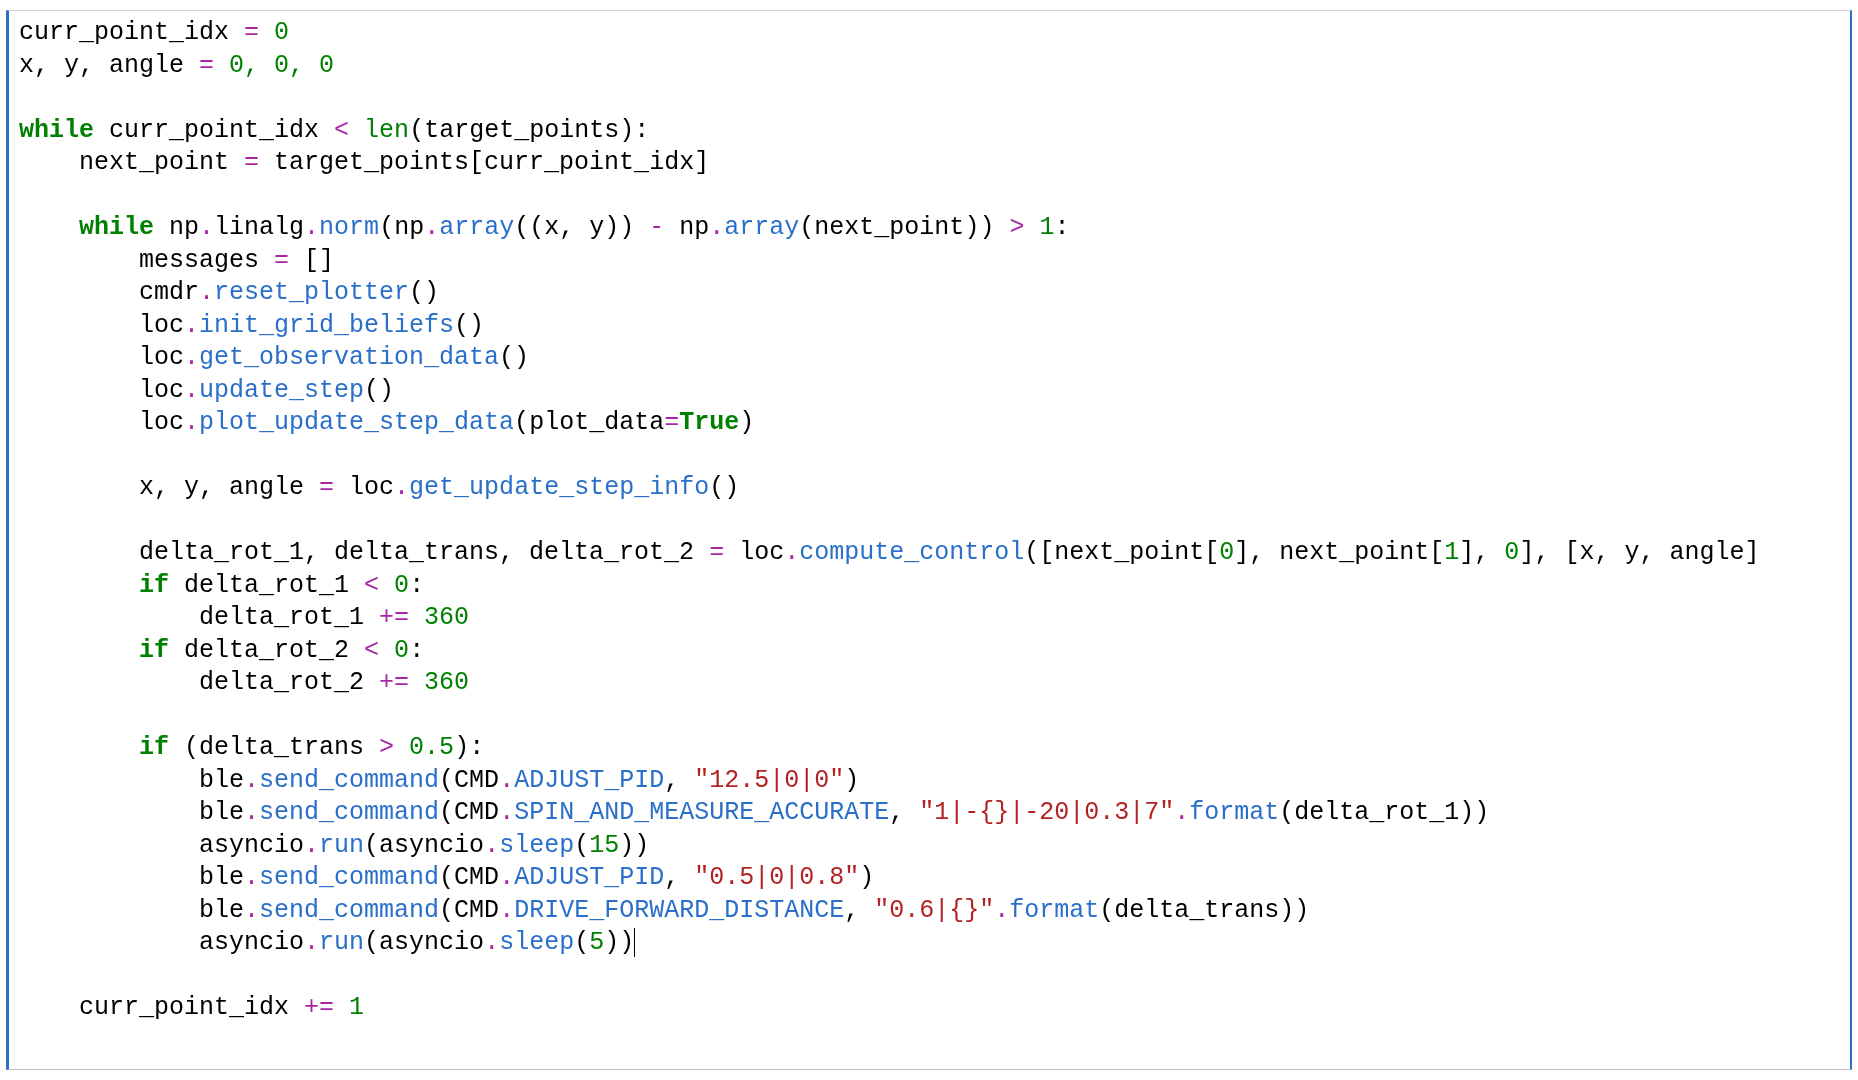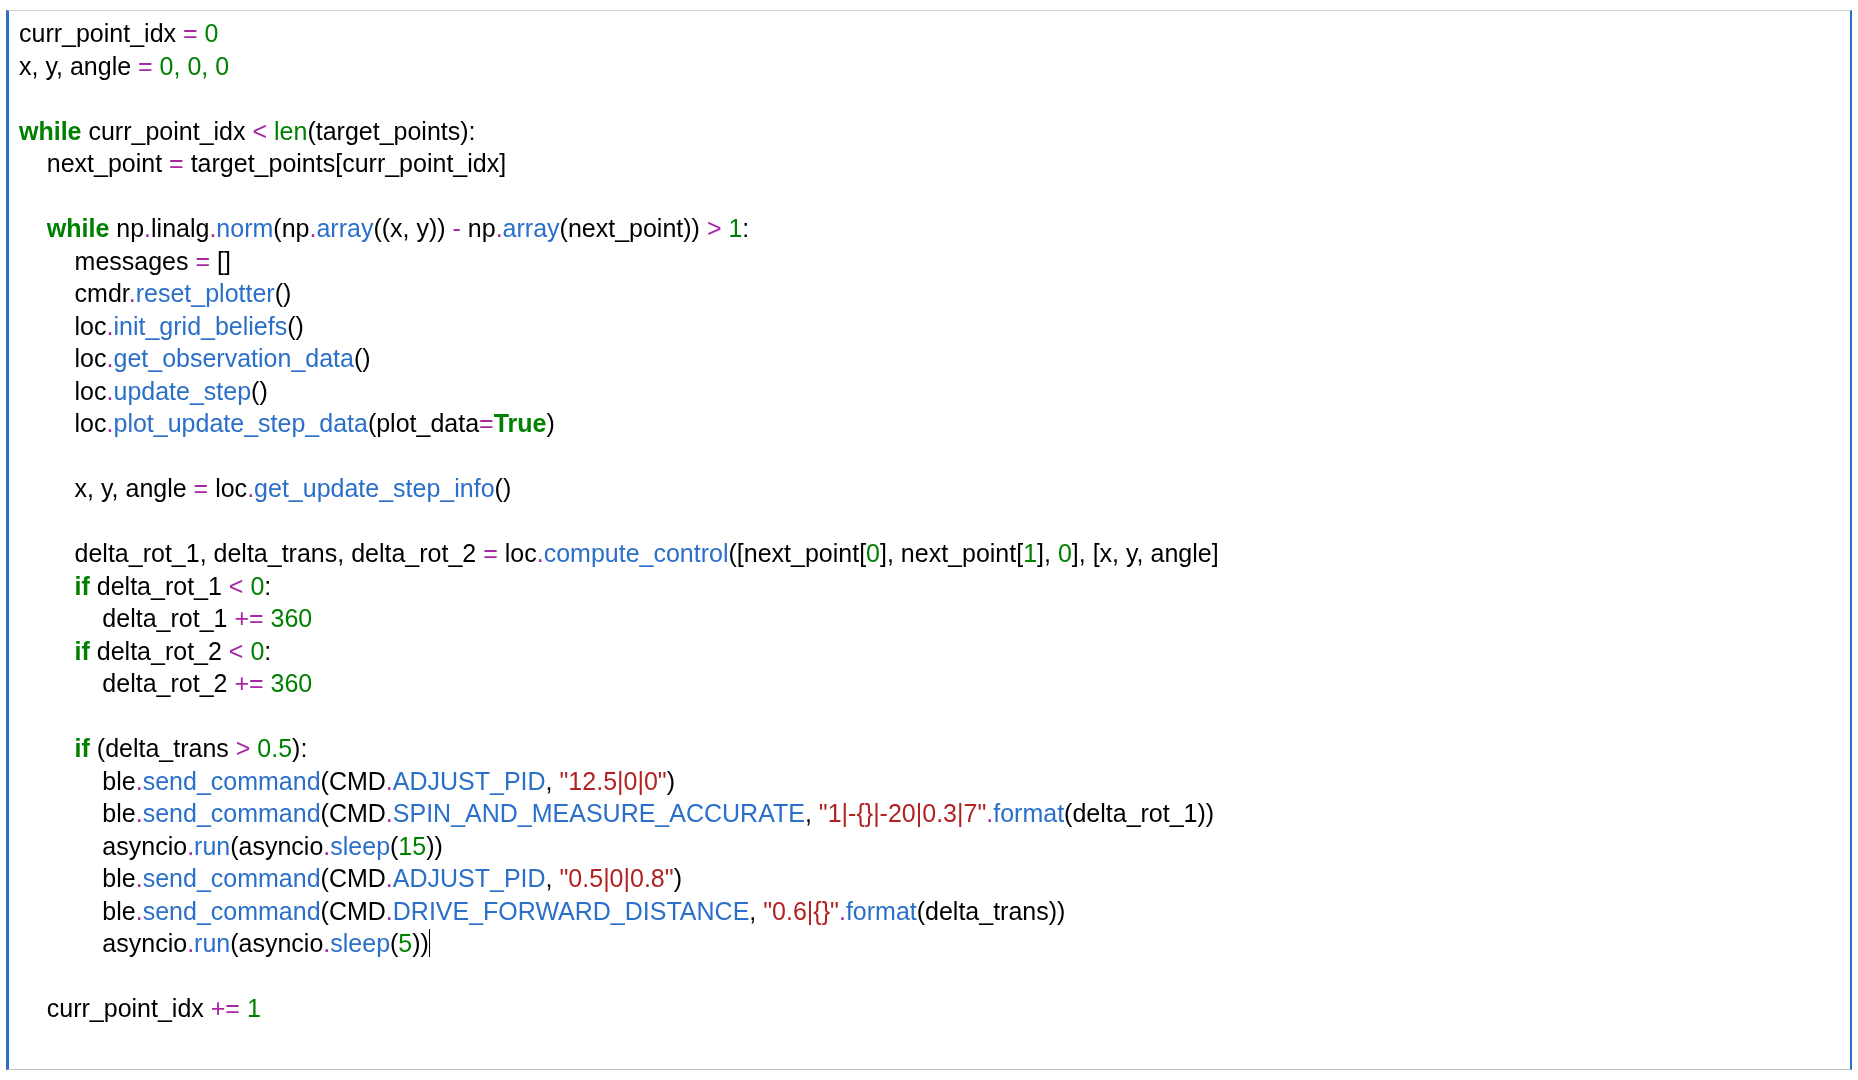--- a/index.html
+++ b/index.html
@@ -20,21 +20,21 @@
     margin: 10px 6px 8px 6px;
     height: 1060px;
     overflow: hidden;
   }
   pre.code {
     margin: 0;
     padding: 6px 10px 6px 10px;
     white-space: pre;
     line-height: 1.3;
     color: #000000;
-    font-family: Liberation Sans, sans-serif;
+    font-family: Liberation Mono, monospace;
     font-size: 25px;
   }
   .kw   { color: #008000; font-weight: bold; }   
   .bi   { color: #008000; }                       
   .num  { color: #008000; }                       
   .op   { color: #a626a4; }                       
   .call { color: #2a6fc9; }                       
   .str  { color: #b22222; }                       
   .const{ color: #008000; font-weight: bold; }    
   .cursor { border-right: 1px solid #000; }

